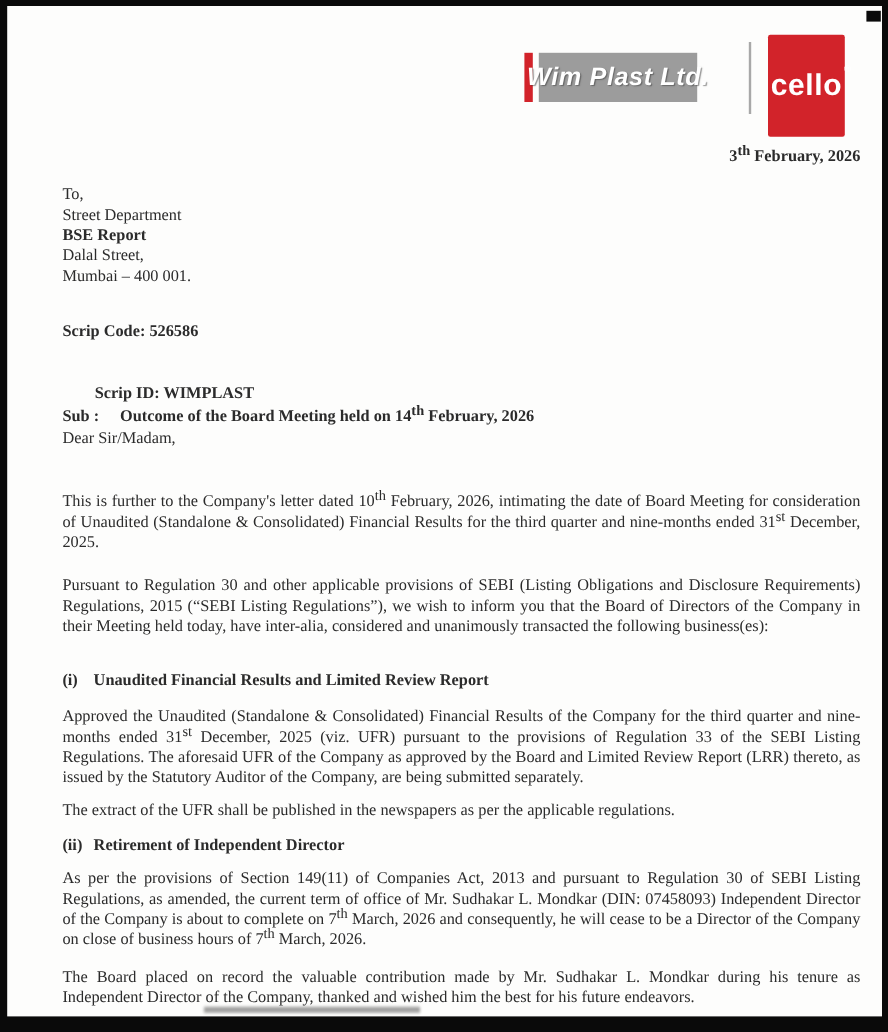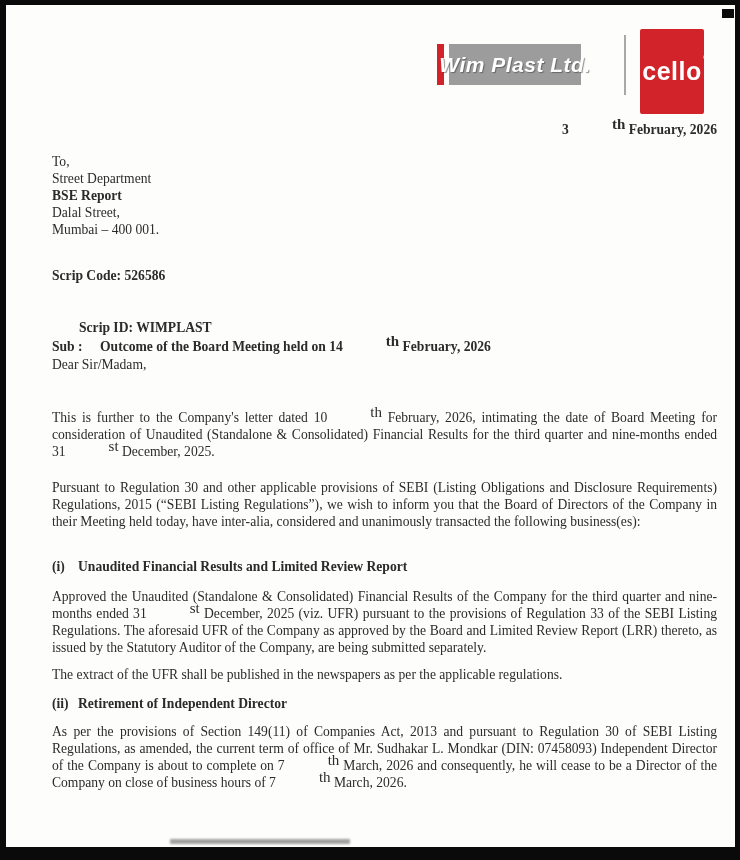--- a/index.html
+++ b/index.html
@@ -99,24 +99,23 @@
   .p4 { top: 661px; }
   .h2 { top: 690px; font-weight: bold; }
   .p5 { top: 718px; }
   .p6 { top: 800px; }
   .bold { font-weight: bold; }
   .uline {
     text-decoration-thickness: 1.4px;
     text-underline-offset: 2.5px;
   }
   .sup {
-    font-size: 15px;
+    font-size: 12px;
     vertical-align: 5px;
     line-height: 0;
-    margin-left: 43px;
   }
   .subject-label { display: inline-block; width: 48px; }
   .section-num { display: inline-block; width: 26px; }
   
   .bottom-smudge {
     position: absolute;
     left: 164px; top: 834px;
     width: 180px; height: 5px;
     background: #555;
     opacity: 0.55;
@@ -168,18 +167,19 @@
     <div class="letter-block h1"><span class="section-num">(i)</span><span class="uline">Unaudited Financial Results and Limited Review Report</span></div>
 
     <div class="letter-block para p3"><span>Approved the Unaudited (Standalone &amp; Consolidated) Financial Results of the Company for the third quarter and nine-months ended 31</span><span class="sup">st</span><span> December, 2025 (viz. UFR) pursuant to the provisions of Regulation 33 of the SEBI Listing Regulations. The aforesaid UFR of the Company as approved by the Board and Limited Review Report (LRR) thereto, as issued by the Statutory Auditor of the Company, are being submitted separately.</span></div>
 
     <div class="letter-block para p4">The extract of the UFR shall be published in the newspapers as per the applicable regulations.</div>
 
     <div class="letter-block h2"><span class="section-num">(ii)</span><span class="uline">Retirement of Independent Director</span></div>
 
     <div class="letter-block para p5"><span>As per the provisions of Section 149(11) of Companies Act, 2013 and pursuant to Regulation 30 of SEBI Listing Regulations, as amended, the current term of office of Mr. Sudhakar L. Mondkar (DIN: 07458093) Independent Director of the Company is about to complete on 7</span><span class="sup">th</span><span> March, 2026 and consequently, he will cease to be a Director of the Company on close of business hours of 7</span><span class="sup">th</span><span> March, 2026.</span></div>
 
+    <div class="letter-block para p6">The Board placed on record the valuable contribution made by Mr. Sudhakar L. Mondkar during his tenure as Independent Director of the Company, thanked and wished him the best for his future endeavors.</div>
 
     <div class="bottom-smudge"></div>
   </div>
 
   <div class="corner-speck"></div>
 </div>
 
 </body></html>

